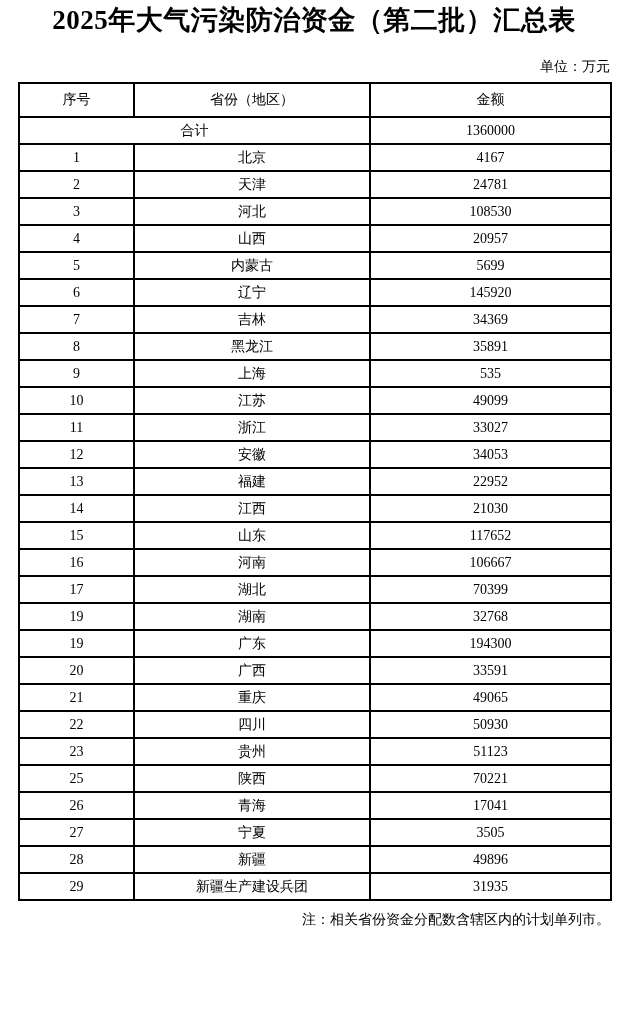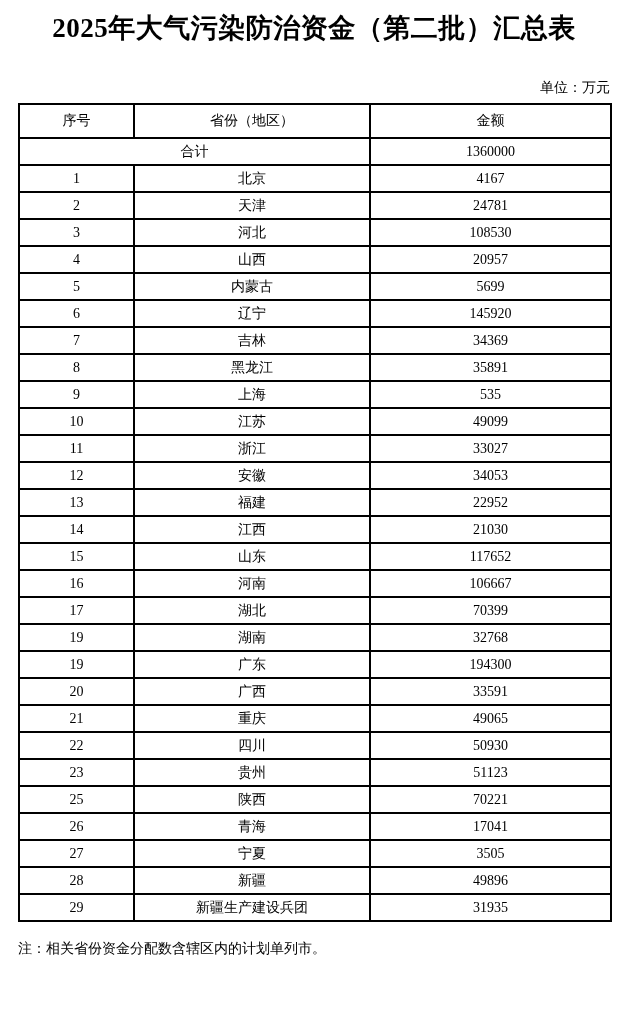--- a/index.html
+++ b/index.html
@@ -14,29 +14,29 @@
     color: #000000;
     overflow: hidden;
   }
   .page {
     width: 628px;
     height: 1029px;
     padding: 0 18px;
     position: relative;
   }
   .doc-title {
-    padding-top: 12px;
+    padding-top: 4px;
     text-align: center;
     font-size: 27px;
     font-weight: bold;
     letter-spacing: 0.5px;
     line-height: 1.2;
   }
   .unit-line {
-    margin-top: 35px;
+    margin-top: 22px;
     margin-bottom: 6px;
     text-align: right;
     font-size: 14px;
   }
   table.summary {
     width: 592px;
     border-collapse: collapse;
     table-layout: fixed;
     border: 2px solid #000;
   }
@@ -50,23 +50,23 @@
     vertical-align: middle;
     font-size: 14px;
     font-weight: normal;
     padding: 0 4px;
     overflow: hidden;
     white-space: nowrap;
   }
   table.summary th { height: 34px; }
   table.summary td { height: 27px; }
   .footnote {
-    margin-top: 18px;
+    margin-top: 10px;
     font-size: 14px;
-    text-align: left;
+    text-align: right;
   }
 </style>
 </head>
 <body>
 
 <div class="page">
 
   <h1 class="doc-title">2025年大气污染防治资金（第二批）汇总表</h1>
 
   <div class="unit-line">单位：万元</div>

